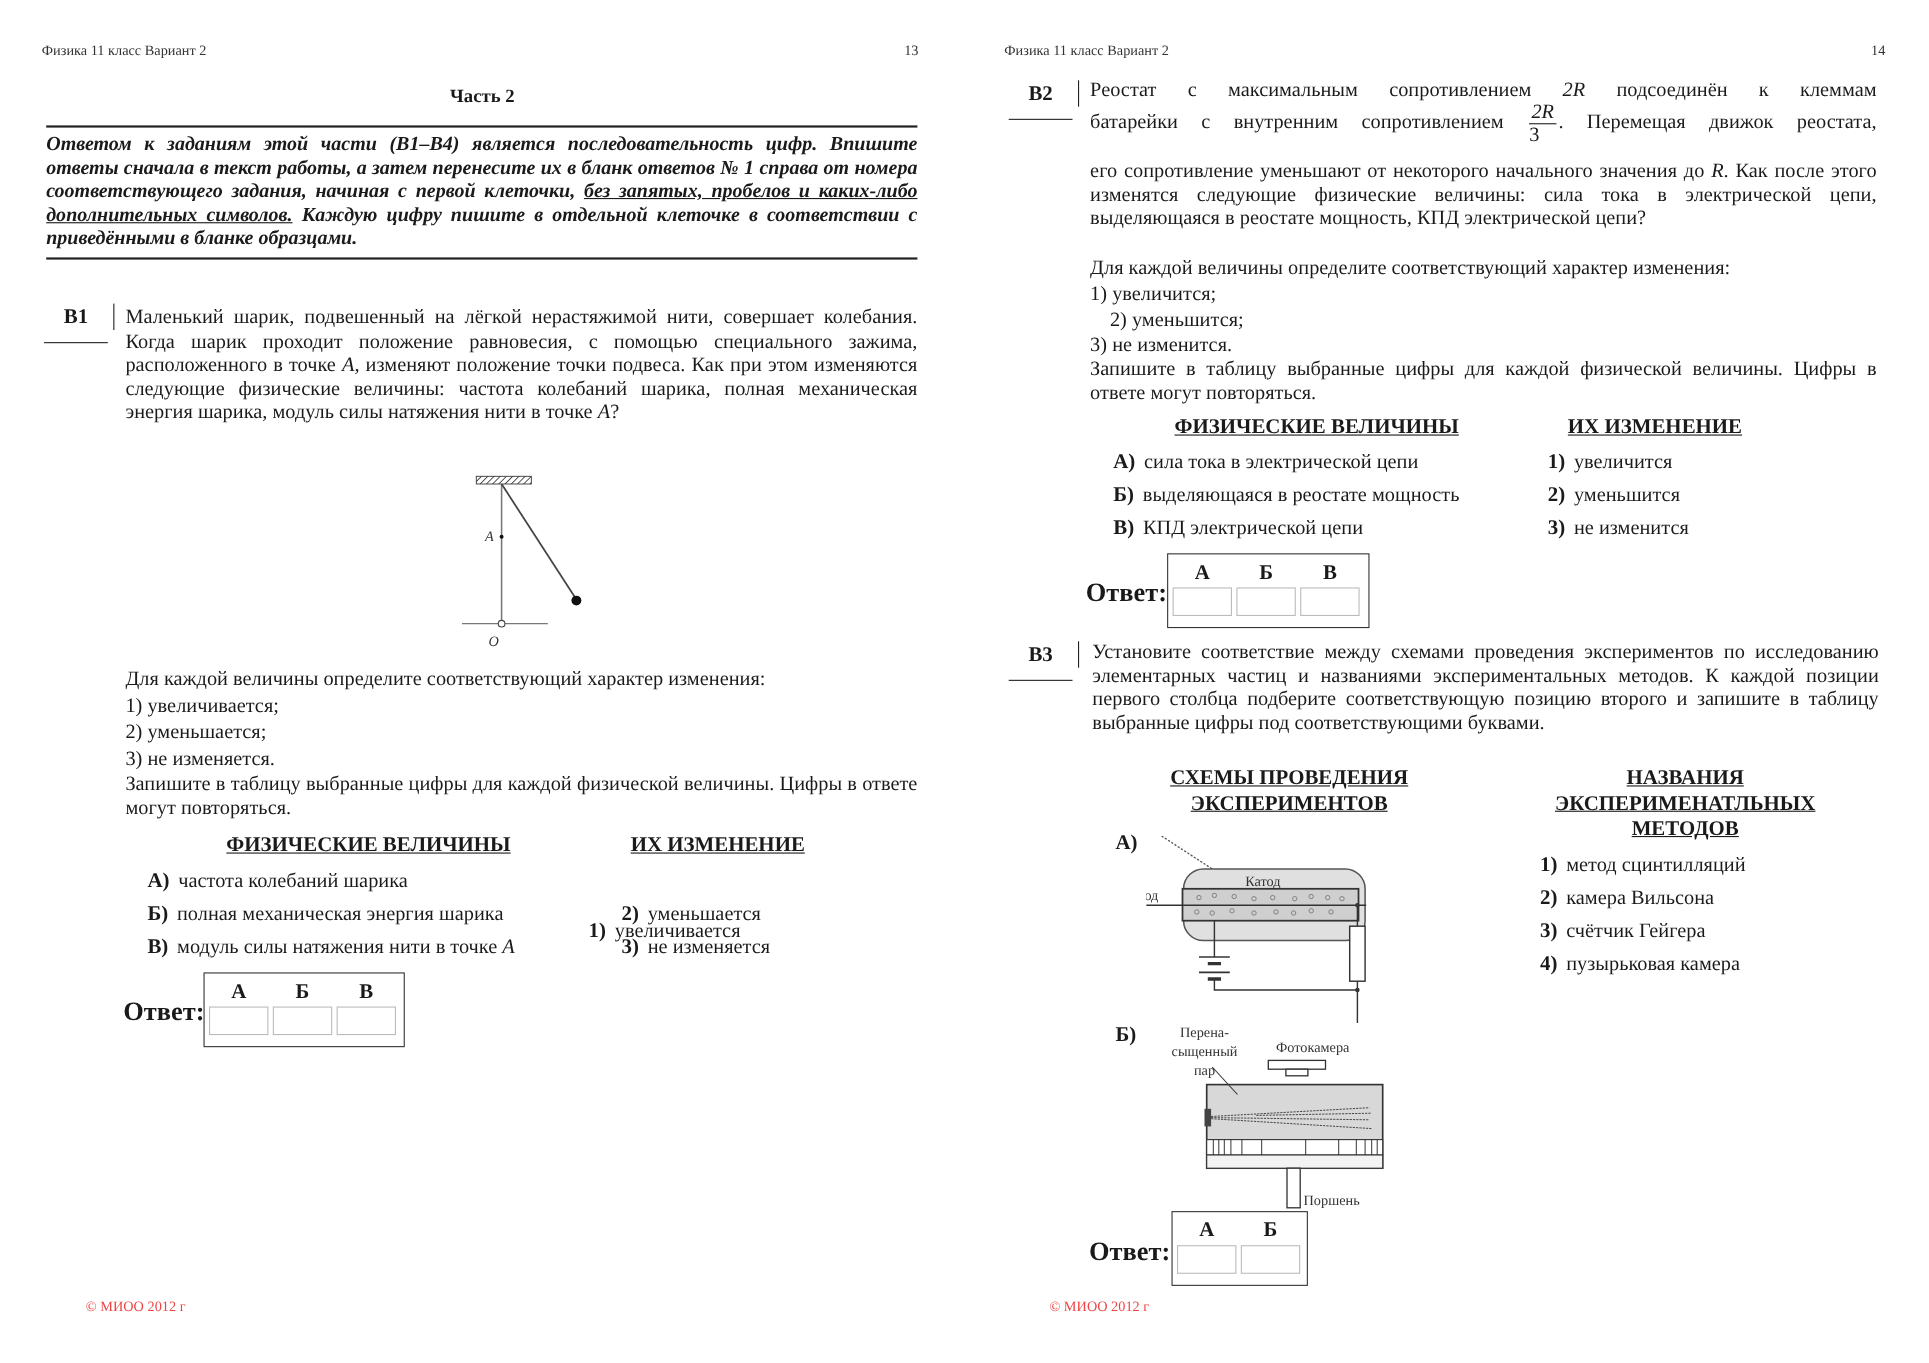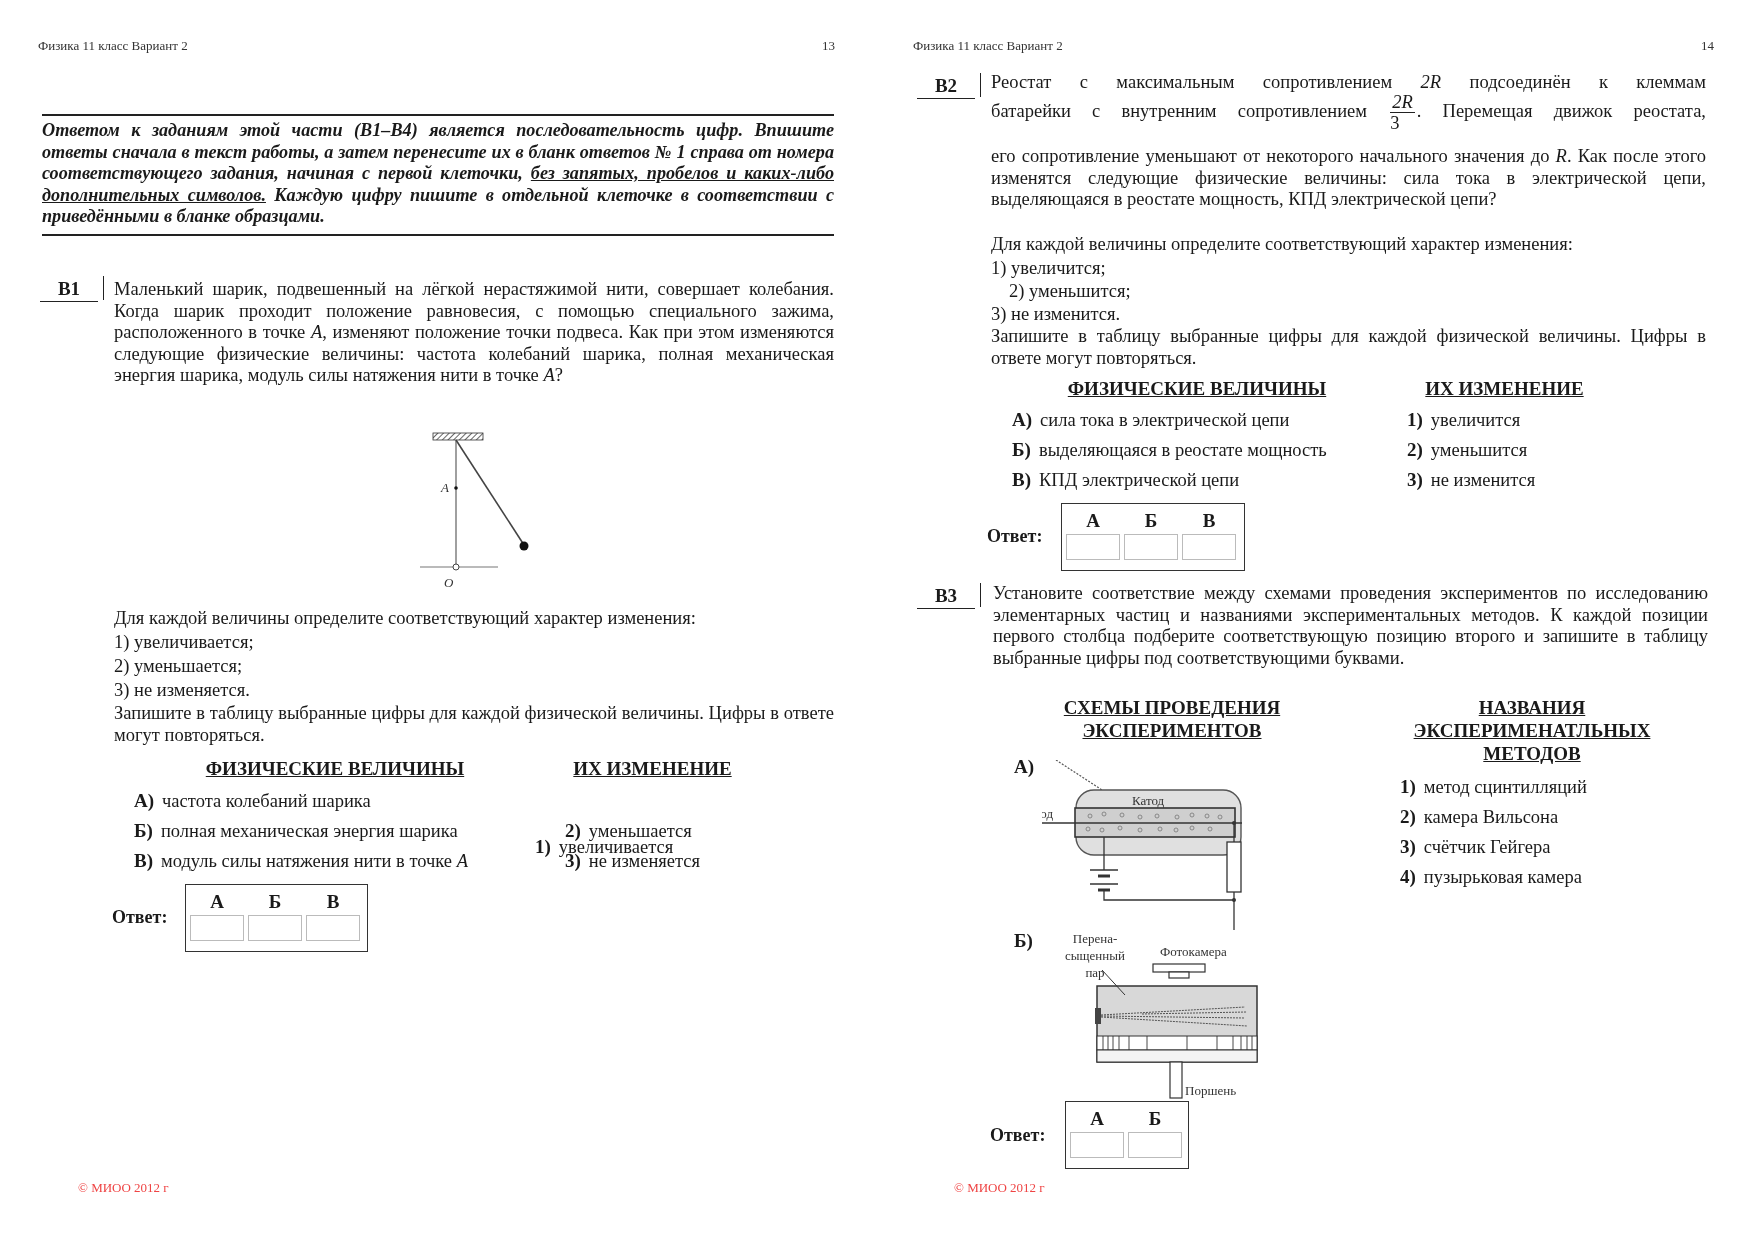--- a/index.html
+++ b/index.html
@@ -11,46 +11,47 @@
   .hdr { position:absolute; top:38px; font-size:13px; color:#333; }
   .pgnum { position:absolute; top:38px; font-size:13px; color:#333; }
   .footer { position:absolute; top:1180px; font-size:13px; color:#ef4444; }
   .part-title { position:absolute; top:78px; left:0; width:877px; text-align:center;
                 font-weight:bold; font-size:17px; }
   .instr { position:absolute; left:42px; width:792px; top:114px; border-top:2px solid #222;
            border-bottom:2px solid #222; padding:4px 0 6px 0; font-style:italic; font-weight:bold;
            font-size:18.2px; line-height:21.5px; text-align:justify; }
   .instr u { text-decoration:underline; }
   .task-label { position:absolute; font-weight:bold; font-size:19px; width:58px; text-align:center;
-                border-bottom:1.5px solid #222; padding-bottom:1px; }
+                border-bottom:1.5px solid #222; padding-bottom:11px; }
   .task-label::after { content:""; position:absolute; right:-6px; top:-2px; height:24px; border-right:1.5px solid #222; }
   .para { position:absolute; font-size:18.5px; line-height:21.5px; text-align:justify; }
   .para i { font-style:italic; }
   .line { position:absolute; font-size:18.5px; line-height:22px; white-space:nowrap; }
   .col-head { position:absolute; font-weight:bold; font-size:19px; text-decoration:underline; text-align:center; line-height:23px; }
   .opt { position:absolute; font-size:18.5px; white-space:nowrap; }
   .opt .k { font-weight:bold; font-size:19px; margin-right:8px; }
-  .answer-label { position:absolute; font-weight:bold; font-size:18px; }
+  .answer-label { position:absolute; font-weight:bold; font-size:24px; }
   .answer-table { position:absolute; border:1.5px solid #333; display:flex; padding:4px 4px 4px 4px; box-sizing:border-box; }
   .answer-col { display:flex; flex-direction:column; align-items:center; margin-right:4px; }
   .answer-col:last-child { margin-right:0; }
   .answer-col .h { font-weight:bold; font-size:19px; height:26px; line-height:26px; }
   .answer-col .cell { width:54px; height:26px; border:1.5px solid #bbb; box-sizing:border-box; background:#fff; }
   .frac { display:inline-block; vertical-align:middle; text-align:center; font-style:italic; line-height:20px; margin:0 2px; }
   .frac .n { display:block; border-bottom:1px solid #222; padding:0 2px; }
   .frac .d { display:block; font-style:normal; }
   svg text { font-family:"Liberation Serif", serif; }
 </style>
 </head>
 <body>
 
 <div class="page left">
   <div class="hdr" style="left:38px;">Физика  11 класс  Вариант 2</div>
   <div class="pgnum" style="left:822px;">13</div>
 
+  <div class="part-title">Часть 2</div>
 
   <div class="instr">
     <span>Ответом к заданиям этой части (В1–В4) является последовательность цифр. Впишите ответы сначала в текст работы, а затем перенесите их в бланк ответов № 1 справа от номера соответствующего задания, начиная с первой клеточки, </span><u>без запятых, пробелов и каких-либо дополнительных символов.</u><span> Каждую цифру пишите в отдельной клеточке в соответствии с приведёнными в бланке образцами.</span>
   </div>
 
   <div class="task-label" style="left:40px; top:278px;">B1</div>
   <div class="para" style="left:114px; top:279px; width:720px;">
     <span>Маленький шарик, подвешенный на лёгкой нерастяжимой нити, совершает колебания. Когда шарик проходит положение равновесия, с помощью специального зажима, расположенного в точке </span><i>A</i><span>, изменяют положение точки подвеса. Как при этом изменяются следующие физические величины: частота колебаний шарика, полная механическая энергия шарика, модуль силы натяжения нити в точке </span><i>A</i><span>?</span>
   </div>
 

